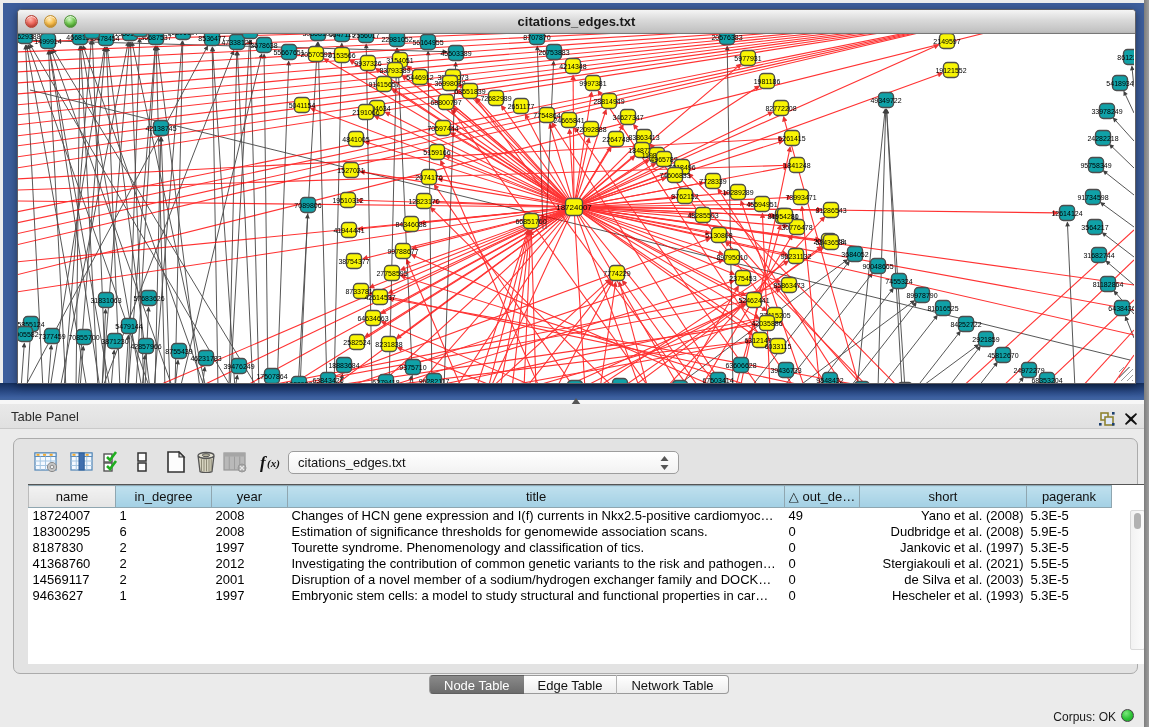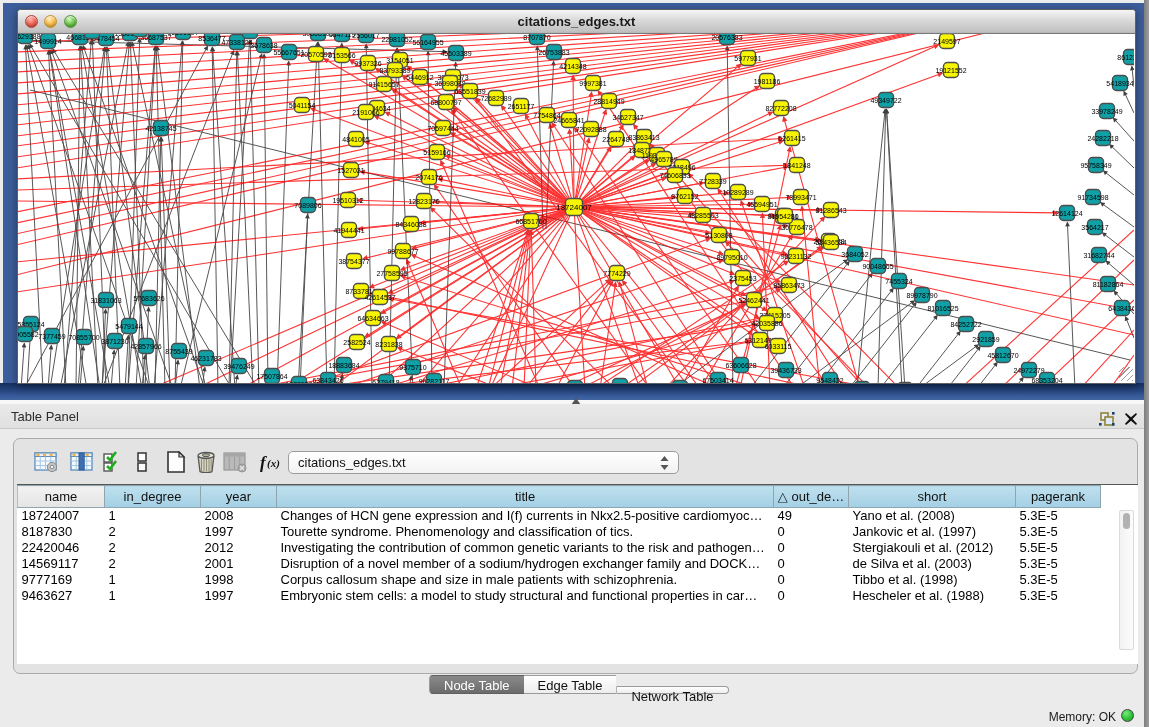--- a/index.html
+++ b/index.html
@@ -27,35 +27,35 @@
   border-left:5px solid transparent; border-right:5px solid transparent; border-bottom:7px solid #555; }
 #panelhdr { position:absolute; left:0; top:404px; width:1149px; height:25px;
   background:linear-gradient(#e9e9e9,#e0e0e0); border-bottom:1px solid #c9c9c9; }
 #panelhdr .t { position:absolute; left:11px; top:5px; font-size:13px; color:#2b2b2b; }
 #panel { position:absolute; left:0; top:430px; width:1149px; height:297px; background:#ebebeb; }
 #container { position:absolute; left:13px; top:8px; width:1125px; height:236px;
   background:#e3e3e3; border:1px solid #ababab; border-radius:7px; }
 #grightbar { position:absolute; left:1144px; top:0px; width:5px; height:727px; background:linear-gradient(90deg,#7d7d7d,#9e9e9e); }
 #combo { position:absolute; left:274px; top:12px; width:391px; height:23px; background:linear-gradient(#ffffff,#f2f2f2);
   border:1px solid #9d9d9d; border-radius:5px; font-size:13px; color:#111; line-height:21px; padding-left:9px; }
-#tblwrap { position:absolute; left:3px; top:45px; width:1121px; height:180px; background:#fff; overflow:hidden; border-top:1px solid #555; }
+#tblwrap { position:absolute; left:14px; top:45px; width:1121px; height:180px; background:#fff; overflow:hidden; border-top:1px solid #555; }
 table { border-collapse:collapse; table-layout:fixed; width:1083px; font-size:13px; }
 th { height:22px; font-weight:normal; color:#111; background:linear-gradient(#bfe0ee,#a3d0e4);
   border-right:1px solid #8fa6b0; border-bottom:1px solid #8fa6b0; border-top:1px solid #8fa6b0; overflow:hidden; white-space:nowrap;}
 th.first { background:linear-gradient(#f2f2f2,#e4e4e4); border-left:1px solid #bbb; }
 td { height:16px; padding:0 3px 0 4px; overflow:hidden; white-space:nowrap; color:#000; }
-td.ctr { text-align:left; }
+td.ctr { text-align:right; }
 #vsb { position:absolute; left:1102px; top:25px; width:15px; height:140px; background:linear-gradient(90deg,#f2f2f2,#fcfcfc); border:1px solid #dadada; border-radius:2px; }
 #vsb .thumb { position:absolute; left:3px; top:2px; width:7px; height:16px; border-radius:4px;
   background:#b2b2b2; }
 #tabs { position:absolute; left:429px; top:245px; height:19px; display:flex; font-size:13px; }
 #tabs div { padding:1px 14px 0; line-height:18px; background:linear-gradient(#ffffff,#ededed); color:#111; border-top:1px solid #9a9a9a; border-bottom:1px solid #9a9a9a;}
 #tabs div.sel { background:linear-gradient(#8a8a8a,#6b6b6b); color:#fff; border-color:#5f5f5f;}
 #tabs div:first-child { border-radius:4px 0 0 4px; border-left:1px solid #9a9a9a;}
-#tabs div:last-child  { border-radius:0 4px 4px 0; border-right:1px solid #9a9a9a;margin-top:11px;}
+#tabs div:last-child  { border-radius:0 4px 4px 0; border-right:1px solid #9a9a9a;}
 #tabs .sep { border-left:1px solid #b5b5b5; }
 #mem { position:absolute; right:33px; top:280px; font-size:12px; color:#1a1a1a; }
 #memdot { position:absolute; left:1121px; top:279px; width:13px; height:13px; border-radius:50%;
   background:radial-gradient(circle at 38% 30%, #7be87b, #2cc235 55%, #1ea32a); border:1px solid #444; }
 .icon { position:absolute; top:12px; }
 </style></head><body>
 <div id="desk"></div>
 <div id="appL"></div>
 <div id="appT"></div>
 <div id="deskbot"></div>
@@ -787,72 +787,72 @@
             <tr>
               <td>18724007</td>
               <td>1</td>
               <td>2008</td>
               <td>Changes of HCN gene expression and I(f) currents in Nkx2.5‑positive cardiomyoc…</td>
               <td>49</td>
               <td class="ctr">Yano et al. (2008)</td>
               <td>5.3E‑5</td>
             </tr>
             <tr>
+              <td>18300295</td>
+              <td>6</td>
+              <td>2008</td>
+              <td>Estimation of significance thresholds for genomewide association scans.</td>
+              <td>0</td>
+              <td class="ctr">Dudbridge et al. (2008)</td>
+              <td>5.9E‑5</td>
+            </tr>
+            <tr>
               <td>8187830</td>
               <td>2</td>
               <td>1997</td>
               <td>Tourette syndrome. Phenomenology and classification of tics.</td>
               <td>0</td>
               <td class="ctr">Jankovic et al. (1997)</td>
               <td>5.3E‑5</td>
             </tr>
             <tr>
-              <td>22420046</td>
+              <td>41368760</td>
               <td>2</td>
               <td>2012</td>
               <td>Investigating the contribution of common genetic variants to the risk and pathogen…</td>
               <td>0</td>
-              <td class="ctr">Stergiakouli et al. (2012)</td>
+              <td class="ctr">Stergiakouli et al. (2021)</td>
               <td>5.5E‑5</td>
             </tr>
             <tr>
               <td>14569117</td>
               <td>2</td>
               <td>2001</td>
               <td>Disruption of a novel member of a sodium/hydrogen exchanger family and DOCK…</td>
               <td>0</td>
               <td class="ctr">de Silva et al. (2003)</td>
               <td>5.3E‑5</td>
             </tr>
             <tr>
-              <td>9777169</td>
-              <td>1</td>
-              <td>1998</td>
-              <td>Corpus callosum shape and size in male patients with schizophrenia.</td>
-              <td>0</td>
-              <td class="ctr">Tibbo et al. (1998)</td>
-              <td>5.3E‑5</td>
-            </tr>
-            <tr>
               <td>9463627</td>
               <td>1</td>
               <td>1997</td>
               <td>Embryonic stem cells: a model to study structural and functional properties in car…</td>
               <td>0</td>
-              <td class="ctr">Hescheler et al. (1988)</td>
+              <td class="ctr">Hescheler et al. (1993)</td>
               <td>5.3E‑5</td>
             </tr>
           </tbody>
         </table>
       <div id="vsb">
           <div class="thumb"></div>
         </div>
     </div>
   </div>
   <div id="tabs">
     <div class="sel">Node Table</div>
       <div>Edge Table</div>
       <div class="sep">Network Table</div>
   </div>
-  <div id="mem">Memory: OK</div>
+  <div id="mem">Corpus: OK</div>
     <div id="memdot"></div>
 </div>
 <div id="grightbar"></div>
 
 </body></html>

